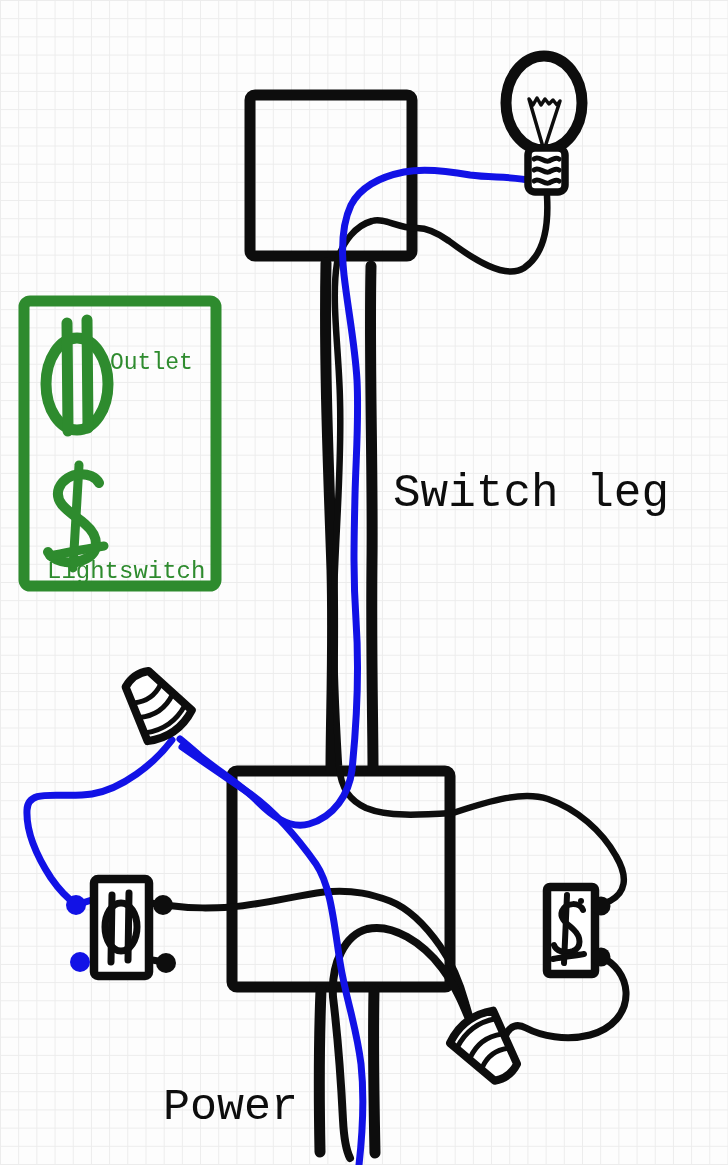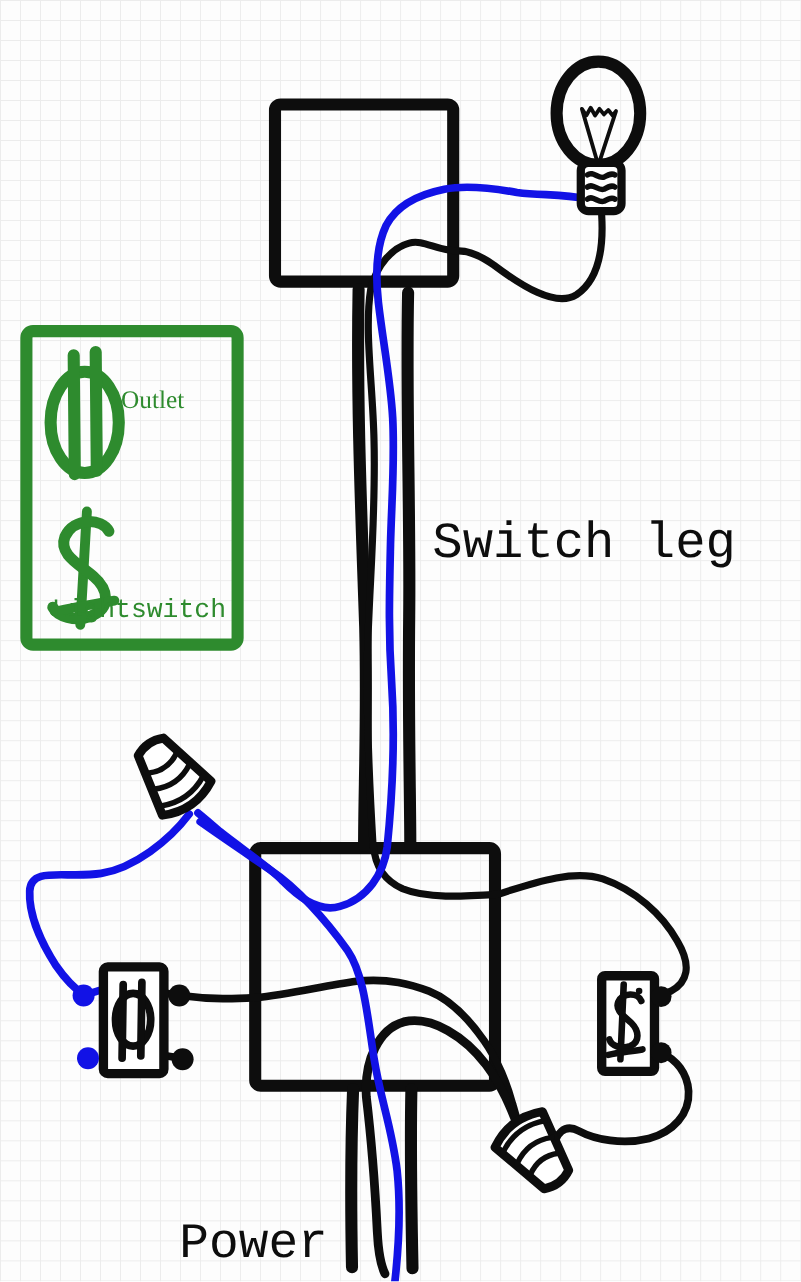--- a/index.html
+++ b/index.html
@@ -19,23 +19,23 @@
       linear-gradient(to right, var(--grid-line) 1px, transparent 1px),
       linear-gradient(to bottom, var(--grid-line) 1px, transparent 1px);
     background-size:18.2px 18.2px;
     font-family:"Liberation Mono", monospace;
   }
   svg.draw{position:absolute;left:0;top:0;}
   .lbl{position:absolute;white-space:nowrap;line-height:1.0;}
   .lbl.ink-text{color:var(--ink);}
   .lbl.green-text{color:var(--legend-green);}
   .switch-leg{left:393px;top:437px;font-size:46px;margin-top:34px;}
-  .power{left:163px;top:1085px;font-size:45px;margin-top:24px;}
-  .outlet-label{left:110px;top:352px;font-size:23px;font-family:Liberation Serif, serif;}
-  .lightswitch-label{left:47px;top:544px;font-size:24px;text-align:right;}
+  .power{left:163px;top:1085px;font-size:45px;}
+  .outlet-label{left:110px;top:352px;font-size:23px;}
+  .lightswitch-label{left:47px;top:560px;font-size:24px;text-align:right;}
 
   
   .ink{stroke:var(--ink);fill:none;stroke-linecap:round;stroke-linejoin:round;}
   .blue{stroke:var(--wire-blue);fill:none;stroke-linecap:round;stroke-linejoin:round;}
   .green{stroke:var(--legend-green);fill:none;stroke-linecap:round;stroke-linejoin:round;}
   .fill-ink{fill:var(--ink);stroke:none;}
   .fill-blue{fill:var(--wire-blue);stroke:none;}
   .fill-white{fill:#ffffff;}
 </style>
 </head>

